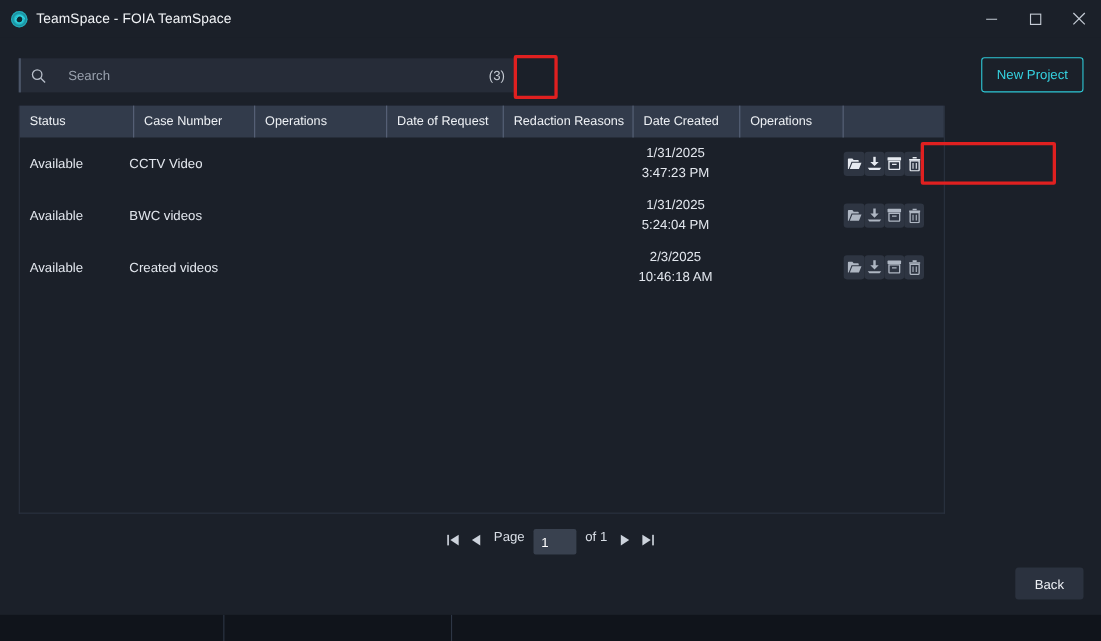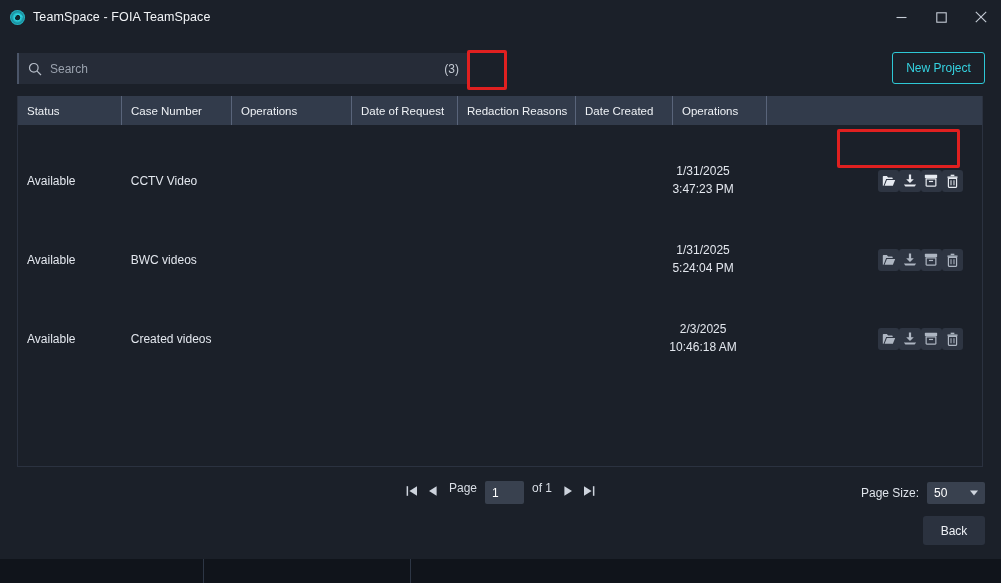--- a/index.html
+++ b/index.html
@@ -59,21 +59,21 @@
     position: absolute; left: 17px; top: 9px;
     width: 452px; height: 31px;
     background: #262c38;
     border-left: 2px solid #4b5568;
     display: flex; align-items: center;
   }
   .search-icon { margin-left: 9px; color: #b7bec9; display: flex; }
   .search-input {
     flex: 1; background: transparent; border: none; outline: none;
     color: #d6dbe3; font-size: 12px; font-family: "Liberation Sans", sans-serif;
-    margin-left: 8px;
+    margin-left: 20px;
   }
   .search-input::placeholder { color: #9aa2ae; }
   .search-count {
     font-size: 12px; color: #c4cad3; margin-right: 10px; white-space: nowrap;
   }
   .hl-box {
     position: absolute;
     border: 3px solid #e02020;
     border-radius: 2px;
     pointer-events: none;
@@ -103,21 +103,21 @@
     border: 1px solid #2ec8d6;
     border-radius: 3px;
     color: #35d2e0; font-size: 12px;
     font-family: "Liberation Sans", sans-serif;
     cursor: pointer;
   }
 
   
   .table-panel {
     position: absolute; left: 17px; top: 96px;
-    width: 966px; height: 371px;
+    width: 842px; height: 371px;
     background: #1b2029;
     border: 1px solid #2b3240;
     border-top: none;
   }
   .thead {
     display: flex; height: 29px; align-items: stretch;
     background: #323b4b;
     color: #eef1f5;
     font-size: 11.5px;
   }
@@ -125,21 +125,21 @@
     display: flex; align-items: center;
     padding-left: 9px;
     border-right: 1px solid #59647a;
     white-space: nowrap;
     overflow: hidden;
   }
   .th:last-child { border-right: none; }
   .tbody { position: relative; }
   .trow {
     display: flex; height: 47px; align-items: flex-start;
-    font-size: 12px; color: #e3e7ee; margin-top: 32px;
+    font-size: 12px; color: #e3e7ee;
   }
   .td {
     padding-left: 9px; height: 47px;
     display: flex; align-items: center;
     overflow: hidden;
   }
   .td.datecell {
     flex-direction: column; justify-content: center; align-items: center;
     padding-left: 0; line-height: 1.45;
   }
@@ -453,27 +453,20 @@
         </svg>
     </div>
     <div class="pgbtn">
       <svg width="12" height="12" viewBox="0 0 12 12">
           <path d="M1 1.2 L1 10.8 L8.6 6 z" fill="currentColor"></path>
           <rect x="9.9" y="1.2" width="1.5" height="9.6" fill="currentColor"></rect>
         </svg>
     </div>
   </div>
 
-  <div class="pagesize">
-    <span>Page Size:</span>
-    <div class="ps-select">
-      <span>50</span>
-      <span class="ps-caret"></span>
-    </div>
-  </div>
 
   <button class="back-btn">Back</button>
 
   <div class="hl-box" id="hl-archive-top"></div>
   <div class="hl-box" id="hl-ops-row0"></div>
 
   <div class="bottomstrip">
     <div class="bs-div" style="left:203px"></div>
     <div class="bs-div" style="left:410px"></div>
   </div>

